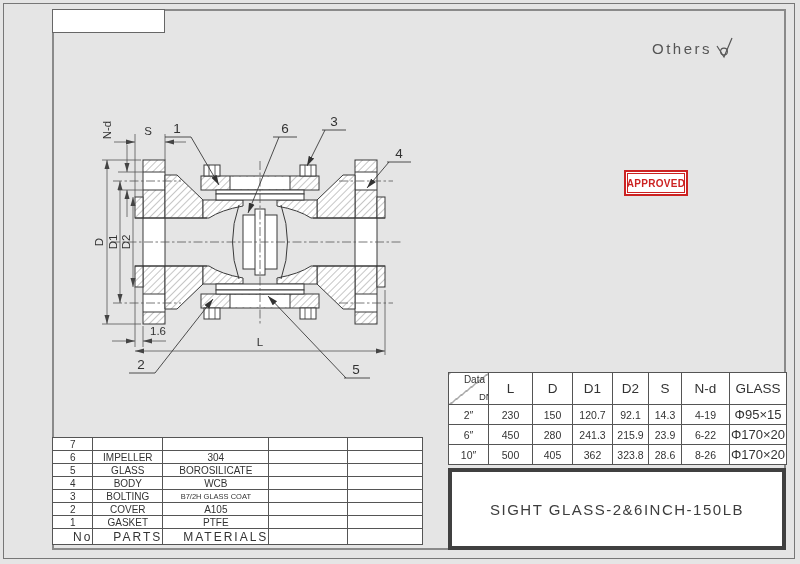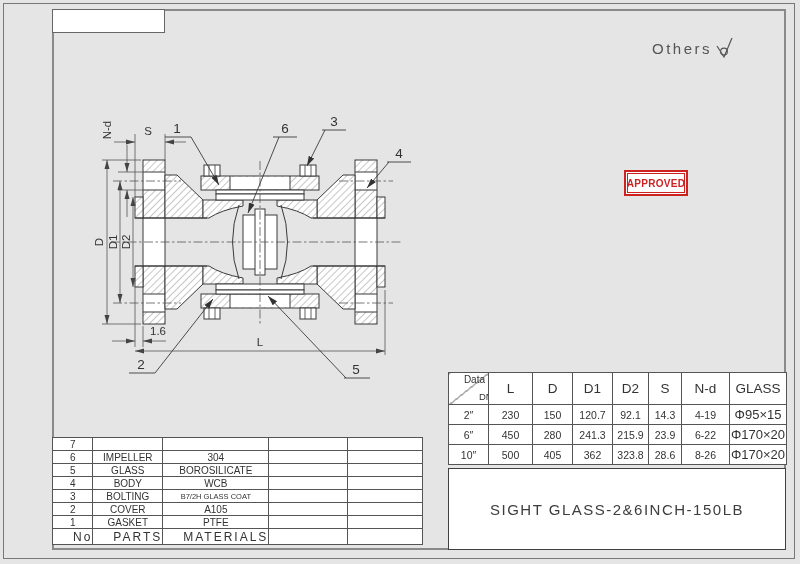--- a/index.html
+++ b/index.html
@@ -34,21 +34,21 @@
   .data-table th{height:31px;font-size:13.5px;}
   .data-table td{height:19px;font-size:10.5px;}
   .data-table td.glass{font-size:13px;}
   .corner-cell{position:relative;
         background-image:linear-gradient(to bottom right,
           transparent 49.2%, #555 49.2%, #555 50.8%, transparent 50.8%);}
   .corner-cell .ct{position:absolute;top:1px;right:3px;font-size:10px;}
   .corner-cell .cb{position:absolute;bottom:2px;left:2px;font-size:9.5px;padding-left:28px;}
 
   .title-block{position:absolute;left:448px;top:468px;width:338px;height:82px;
-        border:1px solid #404040;box-sizing:border-box;display:flex;align-items:center;
+        border:4px solid #404040;box-sizing:border-box;display:flex;align-items:center;
         justify-content:center;font-size:15px;letter-spacing:1.5px;color:#3d3d3d;background:#fff;}
 </style>
 </head>
 <body>
 
 <div class="page">
   <div class="outer-border"></div>
   <div class="inner-frame"></div>
   <div class="corner-box"></div>
 

